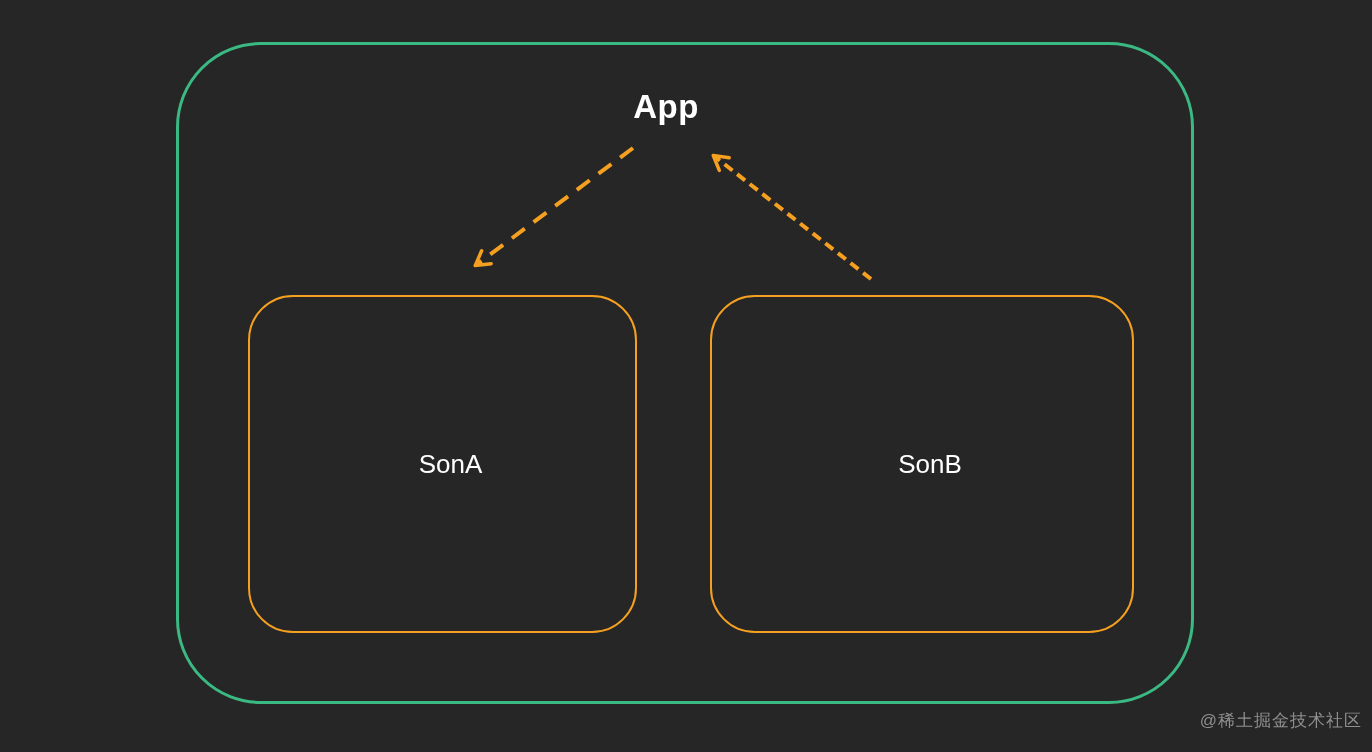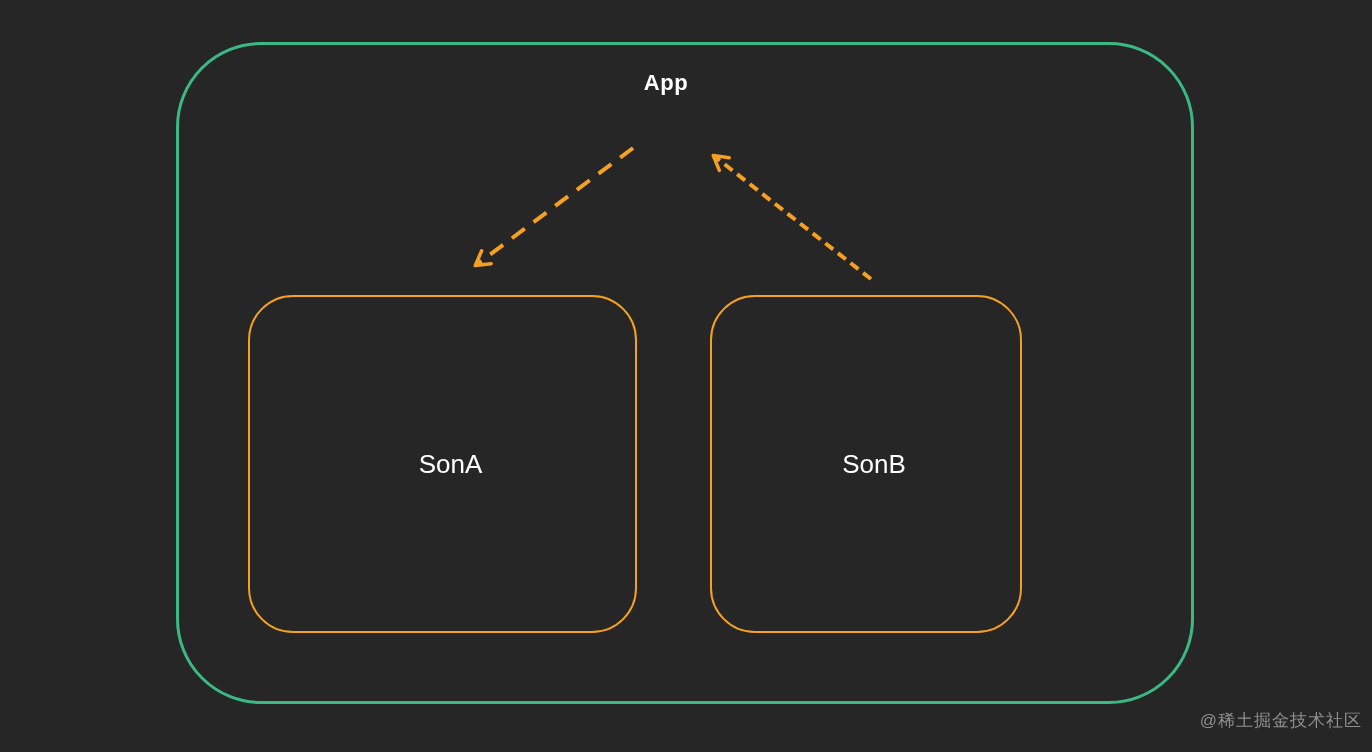--- a/index.html
+++ b/index.html
@@ -29,41 +29,41 @@
     left: 176px;
     top: 42px;
     width: 1018px;
     height: 662px;
     border: 3px solid var(--app-border);
     border-radius: 85px;
   }
   .app-title {
     position: absolute;
     left: 576px;
-    top: 70px;
+    top: 88px;
     width: 180px;
     text-align: center;
     color: var(--text);
-    font-size: 22px;
+    font-size: 33px;
     font-weight: bold;
     letter-spacing: 0.5px;
   }
   .node {
     position: absolute;
     top: 295px;
     height: 338px;
     border: 2px solid var(--node-border);
     border-radius: 45px;
     display: flex;
     align-items: center;
     justify-content: center;
     padding-left: 16px;
   }
   .node--sona { left: 248px; width: 389px; }
-  .node--sonb { left: 710px; width: 312px; justify-content: center; }
+  .node--sonb { left: 710px; width: 424px; justify-content: center; }
   .node-label {
     color: var(--text);
     font-size: 26px;
     font-weight: 400;
   }
   .edges-layer {
     position: absolute;
     left: 0;
     top: 0;
     width: 1372px;

